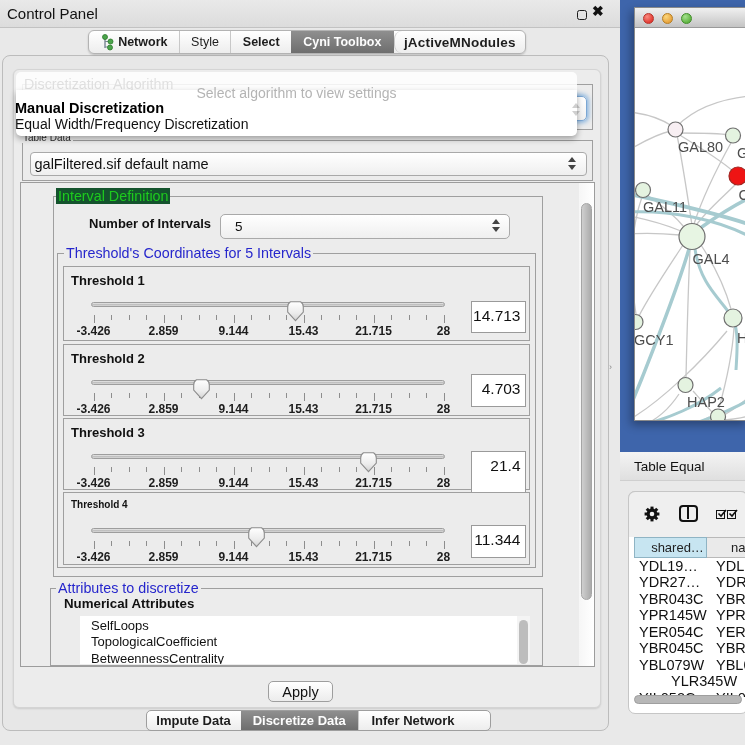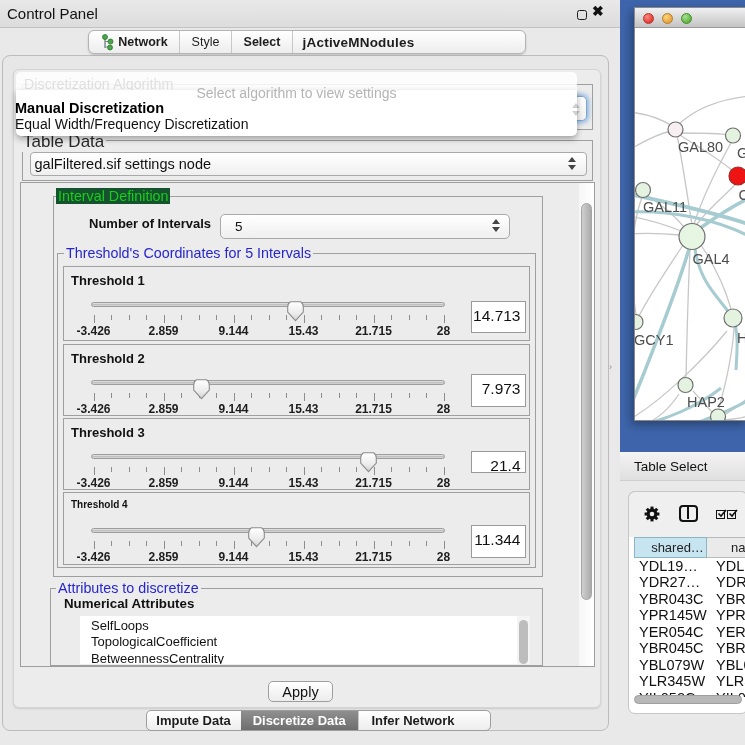--- a/index.html
+++ b/index.html
@@ -24,42 +24,43 @@
     <svg width="14" height="17" viewBox="0 0 14 17" style="margin-right:4px;">
       <line x1="5" y1="3" x2="5" y2="14" stroke="#7a8794" stroke-width="1.4"></line>
       <line x1="5" y1="7.5" x2="10" y2="7.5" stroke="#7a8794" stroke-width="1.2"></line>
       <line x1="5" y1="13" x2="10" y2="13" stroke="#7a8794" stroke-width="1.2"></line>
       <circle cx="5" cy="3" r="2.5" fill="#4ba44b" stroke="#2c7a2c" stroke-width="0.8"></circle>
       <circle cx="10.5" cy="7.5" r="2.5" fill="#4ba44b" stroke="#2c7a2c" stroke-width="0.8"></circle>
       <circle cx="10" cy="13.5" r="2.5" fill="#4ba44b" stroke="#2c7a2c" stroke-width="0.8"></circle>
     </svg>Network</div>
   <div style="width:52px;border-left:1px solid #c8c8c8;display:flex;align-items:center;justify-content:center;font-size:12.5px;font-weight:normal;color:#1d1d1d;">Style</div>
   <div style="width:61px;border-left:1px solid #c8c8c8;display:flex;align-items:center;justify-content:center;font-size:12.5px;font-weight:bold;color:#1d1d1d;">Select</div>
-  <div style="width:132px;border-left:1px solid #c8c8c8;display:flex;align-items:center;justify-content:center;font-size:13.5px;font-weight:bold;color:#1d1d1d;letter-spacing:0.2px;">jActiveMNodules</div>
+  <div style="width:103px;background:linear-gradient(180deg,#8f8f8f,#6e6e6e);display:flex;align-items:center;justify-content:center;font-size:12.5px;font-weight:bold;color:#fdfdfd;">Cyni Toolbox</div>
+  <div style="width:132px;border-left:1px solid #c8c8c8;display:flex;align-items:center;justify-content:center;font-size:13.5px;font-weight:bold;color:#1d1d1d;letter-spacing:0.2px;border-radius:8px;">jActiveMNodules</div>
 </div>
 
 <div class="abs" style="left:22px;top:84px;width:571px;height:46px;border:1px solid #9f9f9f;"></div>
 <div class="abs" style="left:24px;top:76px;font-size:14.3px;color:#2a2a2a;">Discretization Algorithm</div>
 
 <div class="abs" style="left:30px;top:96px;width:557px;height:25px;border-radius:5px;background:linear-gradient(180deg,#ffffff,#f0f0f0);border:1px solid #7ba7d4;box-shadow:0 0 4px 2px rgba(92,155,216,0.65);"></div>
 
 <div class="abs" style="left:16px;top:72px;width:561px;height:18px;background:rgba(255,255,255,0.85);border-radius:5px 5px 0 0;z-index:40;"></div>
 <div class="abs" style="left:16px;top:90px;width:561px;height:46px;background:#ffffff;border-radius:0 0 5px 5px;box-shadow:0 3px 6px rgba(0,0,0,0.32);z-index:40;"></div>
 <div class="abs" style="left:16px;top:85px;width:561px;text-align:center;font-size:14px;color:#b4b4b4;z-index:41;">Select algorithm to view settings</div>
 <div class="abs" style="left:15px;top:100px;font-size:14.5px;font-weight:bold;color:#000;z-index:41;">Manual Discretization</div>
 <div class="abs" style="left:15px;top:116px;font-size:14px;color:#111;z-index:41;">Equal Width/Frequency Discretization</div>
 
 <div class="abs" style="left:572px;top:103px;opacity:0.25;z-index:41;">
   <div style="width:0;height:0;border-left:4px solid transparent;border-right:4px solid transparent;border-bottom:5px solid #444;"></div>
   <div style="width:0;height:0;margin-top:3px;border-left:4px solid transparent;border-right:4px solid transparent;border-top:5px solid #444;"></div>
 </div>
 
 <div class="abs" style="left:22px;top:140px;width:571px;height:41px;border:1px solid #9f9f9f;"></div>
-<div class="abs" style="left:21px;top:132px;font-size:17px;color:#2a2a2a;background:#ececec;padding:0 2px;">Table Data</div>
-<div class="abs" style="left:30px;top:152px;width:557px;height:24px;border-radius:4px;background:linear-gradient(180deg,#ffffff,#efefef);border:1px solid #a9a9a9;font-size:14.5px;color:#111;line-height:23px;padding-left:3.5px;">galFiltered.sif settings node</div>
+<div class="abs" style="left:21px;top:132px;font-size:10px;color:#2a2a2a;background:#ececec;padding:0 2px;">Table Data</div>
+<div class="abs" style="left:30px;top:152px;width:557px;height:24px;border-radius:4px;background:linear-gradient(180deg,#ffffff,#efefef);border:1px solid #a9a9a9;font-size:14.5px;color:#111;line-height:23px;padding-left:3.5px;">galFiltered.sif default name</div>
 <div class="abs" style="left:568px;top:157px;">
   <div style="width:0;height:0;border-left:4px solid transparent;border-right:4px solid transparent;border-bottom:5px solid #444;"></div>
   <div style="width:0;height:0;margin-top:3px;border-left:4px solid transparent;border-right:4px solid transparent;border-top:5px solid #444;"></div>
 </div>
 
 <div class="abs" style="left:20px;top:182px;width:575px;height:485px;border:1px solid #9c9c9c;background:#ececec;"></div>
 
 <div class="abs" style="left:579px;top:183px;width:15px;height:483px;background:linear-gradient(90deg,#f6f6f6,#ffffff);"></div>
 <div class="abs" style="left:580.5px;top:203px;width:11px;height:397px;border-radius:6px;background:linear-gradient(90deg,#cfcfcf,#ababab);border:1px solid #a5a5a5;"></div>
 
@@ -112,21 +113,21 @@
       </linearGradient>
     </defs>
     <path d="M3.5,0.7 L13.5,0.7 Q16.3,2.2 16.3,6 L16.3,11 L8.5,19.7 L0.7,11 L0.7,6 Q0.7,2.2 3.5,0.7 Z" fill="url(#th344)" stroke="#8c8c8c" stroke-width="1.1"></path>
   </svg>
 <div class="abs" style="left:93.5px;top:402px;transform:translateX(-50%);font-size:12px;font-weight:bold;color:#1d1d1d;">-3.426</div>
 <div class="abs" style="left:163.5px;top:402px;transform:translateX(-50%);font-size:12px;font-weight:bold;color:#1d1d1d;">2.859</div>
 <div class="abs" style="left:233.5px;top:402px;transform:translateX(-50%);font-size:12px;font-weight:bold;color:#1d1d1d;">9.144</div>
 <div class="abs" style="left:303.5px;top:402px;transform:translateX(-50%);font-size:12px;font-weight:bold;color:#1d1d1d;">15.43</div>
 <div class="abs" style="left:373.5px;top:402px;transform:translateX(-50%);font-size:12px;font-weight:bold;color:#1d1d1d;">21.715</div>
 <div class="abs" style="left:443.5px;top:402px;transform:translateX(-50%);font-size:12px;font-weight:bold;color:#1d1d1d;">28</div>
-<div class="abs" style="left:470.5px;top:374px;width:55.5px;height:32.5px;background:#ffffff;border:1px solid #9a9a9a;font-size:15.5px;color:#111;text-align:right;line-height:28px;padding-right:4.5px;">7.973</div>
+<div class="abs" style="left:470.5px;top:374px;width:55.5px;height:32.5px;background:#ffffff;border:1px solid #9a9a9a;font-size:15.5px;color:#111;text-align:right;line-height:28px;padding-right:4.5px;">4.703</div>
 <div class="abs" style="left:63px;top:417.5px;width:467px;height:72.5px;border:1px solid #9f9f9f;"></div>
 <div class="abs" style="left:71px;top:424.5px;font-size:13px;font-weight:bold;color:#111;">Threshold 3</div>
 <div class="abs" style="left:91px;top:453.5px;width:354px;height:5px;border-radius:2.5px;background:linear-gradient(180deg,#efefef,#bdbdbd 45%,#d8d8d8);border:1px solid #9d9d9d;"></div>
 <div class="abs" style="left:93.5px;top:466.5px;width:351px;height:5px;background:repeating-linear-gradient(90deg,#8d8d8d 0 1px,transparent 1px 17.5px);"></div>
 <div class="abs" style="left:93.5px;top:466.5px;width:351px;height:8px;background:repeating-linear-gradient(90deg,#8d8d8d 0 1px,transparent 1px 70px);"></div>
 <svg class="abs" style="left:360.0px;top:452.0px;" width="17" height="21" viewBox="0 0 17 21">
     <defs>
       <linearGradient id="th417b" x1="0" y1="0" x2="0" y2="1">
       <stop offset="0" stop-color="#ffffff"></stop>
         <stop offset="0.6" stop-color="#ececec"></stop>
@@ -134,21 +135,21 @@
       </linearGradient>
     </defs>
     <path d="M3.5,0.7 L13.5,0.7 Q16.3,2.2 16.3,6 L16.3,11 L8.5,19.7 L0.7,11 L0.7,6 Q0.7,2.2 3.5,0.7 Z" fill="url(#th417b)" stroke="#8c8c8c" stroke-width="1.1"></path>
   </svg>
 <div class="abs" style="left:93.5px;top:475.5px;transform:translateX(-50%);font-size:12px;font-weight:bold;color:#1d1d1d;">-3.426</div>
 <div class="abs" style="left:163.5px;top:475.5px;transform:translateX(-50%);font-size:12px;font-weight:bold;color:#1d1d1d;">2.859</div>
 <div class="abs" style="left:233.5px;top:475.5px;transform:translateX(-50%);font-size:12px;font-weight:bold;color:#1d1d1d;">9.144</div>
 <div class="abs" style="left:303.5px;top:475.5px;transform:translateX(-50%);font-size:12px;font-weight:bold;color:#1d1d1d;">15.43</div>
 <div class="abs" style="left:373.5px;top:475.5px;transform:translateX(-50%);font-size:12px;font-weight:bold;color:#1d1d1d;">21.715</div>
 <div class="abs" style="left:443.5px;top:475.5px;transform:translateX(-50%);font-size:12px;font-weight:bold;color:#1d1d1d;">28</div>
-<div class="abs" style="left:470.5px;top:451px;width:55.5px;height:22px;background:#ffffff;border:1px solid #9a9a9a;font-size:15.5px;color:#111;text-align:right;line-height:28px;padding-right:4.5px;">21.4</div>
+<div class="abs" style="left:470.5px;top:451px;width:55.5px;height:42px;background:#ffffff;border:1px solid #9a9a9a;font-size:15.5px;color:#111;text-align:right;line-height:28px;padding-right:4.5px;">21.4</div>
 <div class="abs" style="left:63px;top:492px;width:467px;height:73px;border:1px solid #9f9f9f;"></div>
 <div class="abs" style="left:71px;top:499px;font-size:10px;font-weight:bold;color:#111;">Threshold 4</div>
 <div class="abs" style="left:91px;top:528px;width:354px;height:5px;border-radius:2.5px;background:linear-gradient(180deg,#efefef,#bdbdbd 45%,#d8d8d8);border:1px solid #9d9d9d;"></div>
 <div class="abs" style="left:93.5px;top:541px;width:351px;height:5px;background:repeating-linear-gradient(90deg,#8d8d8d 0 1px,transparent 1px 17.5px);"></div>
 <div class="abs" style="left:93.5px;top:541px;width:351px;height:8px;background:repeating-linear-gradient(90deg,#8d8d8d 0 1px,transparent 1px 70px);"></div>
 <svg class="abs" style="left:247.5px;top:526.5px;" width="17" height="21" viewBox="0 0 17 21">
     <defs>
       <linearGradient id="th492" x1="0" y1="0" x2="0" y2="1">
       <stop offset="0" stop-color="#ffffff"></stop>
         <stop offset="0.6" stop-color="#ececec"></stop>
@@ -244,21 +245,21 @@
       <text x="737.5" y="200">CB</text>
       <text x="691.5" y="263.5">GAL4</text>
       <text x="633" y="345">GCY1</text>
       <text x="736" y="343">HI</text>
       <text x="686" y="406.5">HAP2</text>
     </g>
   </svg>
 </div>
 
 <div class="abs" style="left:620px;top:452px;width:125px;height:29px;background:linear-gradient(180deg,#f4f4f4,#dfdfdf);border-bottom:1px solid #cfcfcf;"></div>
-<div class="abs" style="left:634px;top:459px;font-size:13.5px;color:#111;">Table Select</div>
+<div class="abs" style="left:634px;top:459px;font-size:13.5px;color:#111;">Table Equal</div>
 
 <div class="abs" style="left:628px;top:491px;width:120px;height:223px;background:#ffffff;border:1px solid #c6c6c6;border-radius:7px;"></div>
 <div class="abs" style="left:628px;top:491px;width:120px;height:46px;background:#efefef;border:1px solid #c6c6c6;border-radius:7px 7px 0 0;border-bottom:none;"></div>
 
 <svg class="abs" style="left:644px;top:506px;" width="16" height="16" viewBox="0 0 16 16">
   <g fill="#111">
     <circle cx="8" cy="8" r="5.4"></circle>
     <g>
       <rect x="6.5" y="0.6" width="3" height="14.8"></rect>
       <rect x="6.5" y="0.6" width="3" height="14.8" transform="rotate(45 8 8)"></rect>
@@ -308,21 +309,21 @@
       <span style="position:absolute;left:82px;">YER05</span>
     </div>
   <div style="height:16.5px;position:relative;">
       <span style="position:absolute;left:5px;">YBR045C</span>
       <span style="position:absolute;left:82px;">YBR04</span>
     </div>
   <div style="height:16.5px;position:relative;">
       <span style="position:absolute;left:5px;">YBL079W</span>
       <span style="position:absolute;left:82px;">YBL07</span>
     </div>
-  <div style="height:16.5px;position:relative;">
+  <div style="height:16.5px;position:relative;margin-left:32px;">
       <span style="position:absolute;left:5px;">YLR345W</span>
       <span style="position:absolute;left:82px;">YLR34</span>
     </div>
   <div style="height:16.5px;position:relative;">
       <span style="position:absolute;left:5px;">YIL052C</span>
       <span style="position:absolute;left:82px;">YIL05</span>
     </div>
 </div>
 
 <div class="abs" style="left:634px;top:694.5px;width:108px;height:9px;border-radius:4.5px;background:#b7b7b7;border:1px solid #9f9f9f;"></div>

